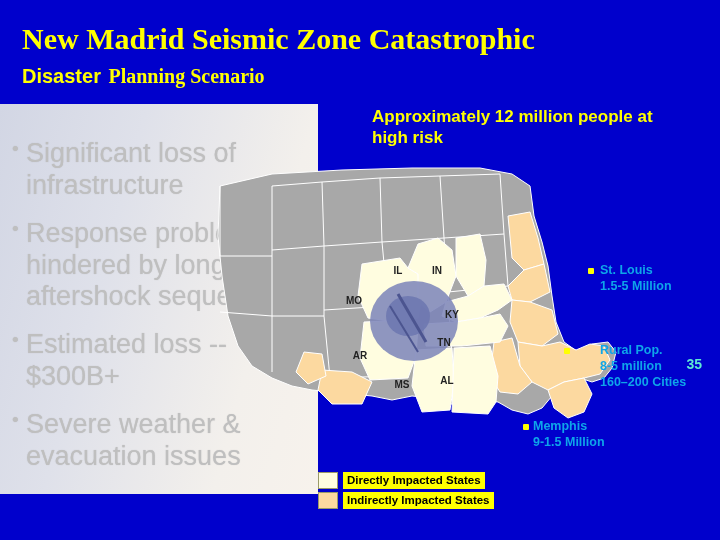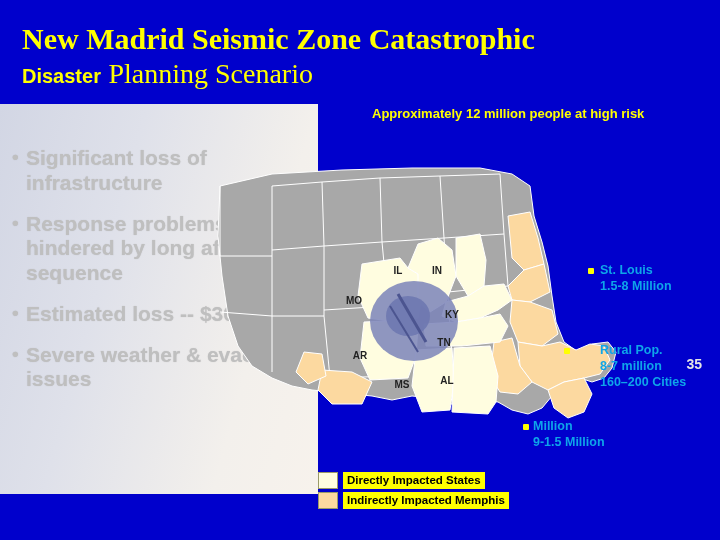--- a/index.html
+++ b/index.html
@@ -36,40 +36,40 @@
   .title .line2 {
     display: block;
   }
   .title .disaster {
     font-family: "Liberation Sans", sans-serif;
     font-size: 20px;
     font-weight: bold;
   }
   .title .planning {
     font-family: "Liberation Serif", serif;
-    font-weight: normal;
-    font-size: 28px;
+    font-weight: bold;
+    font-size: 20px;
   }
   
   .bullet-panel {
     position: absolute;
     left: 0px;
     top: 104px;
     width: 318px;
     height: 390px;
     background: linear-gradient(105deg, #d2d6e4 0%, #dfe1ea 35%, #f3f0ec 75%, #f7f2ec 100%);
   }
   .bullets {
     position: absolute;
     left: 10px;
-    top: 146px;
+    top: 138px;
     width: 310px;
     color: #c8c8c8;
-    font-size: 21px;
-    font-weight: bold;
+    font-size: 27px;
+    font-weight: normal;
     line-height: 1.18;
   }
   .bullet {
     position: relative;
     padding-left: 16px;
     margin-bottom: 16px;
     color: #bfbfbf;
     text-shadow: 0 0 1px rgba(120,120,120,0.3);
   }
   .bullet::before {
@@ -79,21 +79,21 @@
     top: 0;
     font-size: 19px;
   }
   
   .risk-head {
     position: absolute;
     left: 372px;
     top: 106px;
     width: 310px;
     color: #ffff00;
-    font-size: 13px;
+    font-size: 17px;
     font-weight: bold;
     line-height: 1.25;
   }
   
   .map {
     position: absolute;
     left: 212px;
     top: 146px;
     width: 460px;
     height: 330px;
@@ -146,21 +146,21 @@
     font-size: 11.5px;
     font-weight: bold;
     padding: 1px 4px;
     line-height: 1.25;
   }
   
   .page-number {
     position: absolute;
     right: 18px;
     bottom: 6px;
-    color: #e5e5e5;
+    color: #5eead4;
     font-size: 14px;
     font-weight: bold;
   }
   .state-label {
     font-family: "Liberation Sans", sans-serif;
     font-size: 10px;
     font-weight: bold;
     fill: #222222;
   }
 </style>
@@ -267,37 +267,37 @@
       </g>
     </svg>
   </div>
 
   <div class="dot dot-stlouis"></div>
   <div class="dot dot-rural"></div>
   <div class="dot dot-memphis"></div>
 
   <div class="callout callout-stlouis">
     <div>St. Louis</div>
-    <div>1.5-8 Million</div>
+    <div>1.5-5 Million</div>
   </div>
   <div class="callout callout-rural">
     <div>Rural Pop.</div>
-    <div>8-7 million</div>
+    <div>8-5 million</div>
     <div>160–200 Cities</div>
   </div>
   <div class="callout callout-memphis">
-    <div>Million</div>
+    <div>Memphis</div>
     <div>9-1.5 Million</div>
   </div>
 
   <div class="legend">
     <div class="legend-row">
       <span class="swatch direct"></span>
       <span class="legend-label">Directly Impacted States</span>
     </div>
     <div class="legend-row">
       <span class="swatch indirect"></span>
-      <span class="legend-label">Indirectly Impacted Memphis</span>
+      <span class="legend-label">Indirectly Impacted States</span>
     </div>
   </div>
 
   <div class="page-number">35</div>
 </div>
 
 </body></html>

